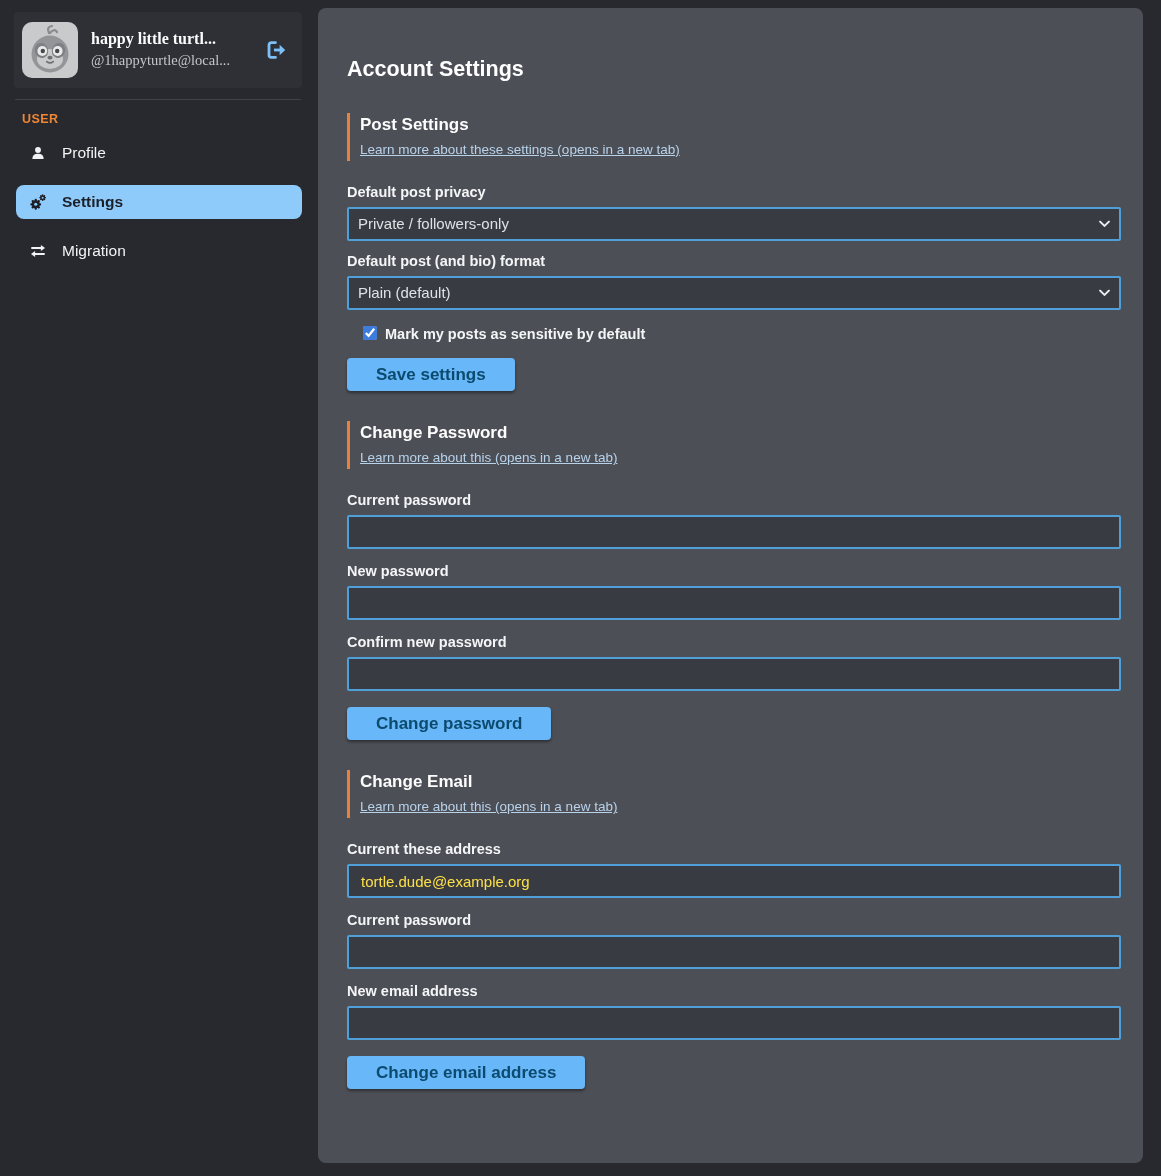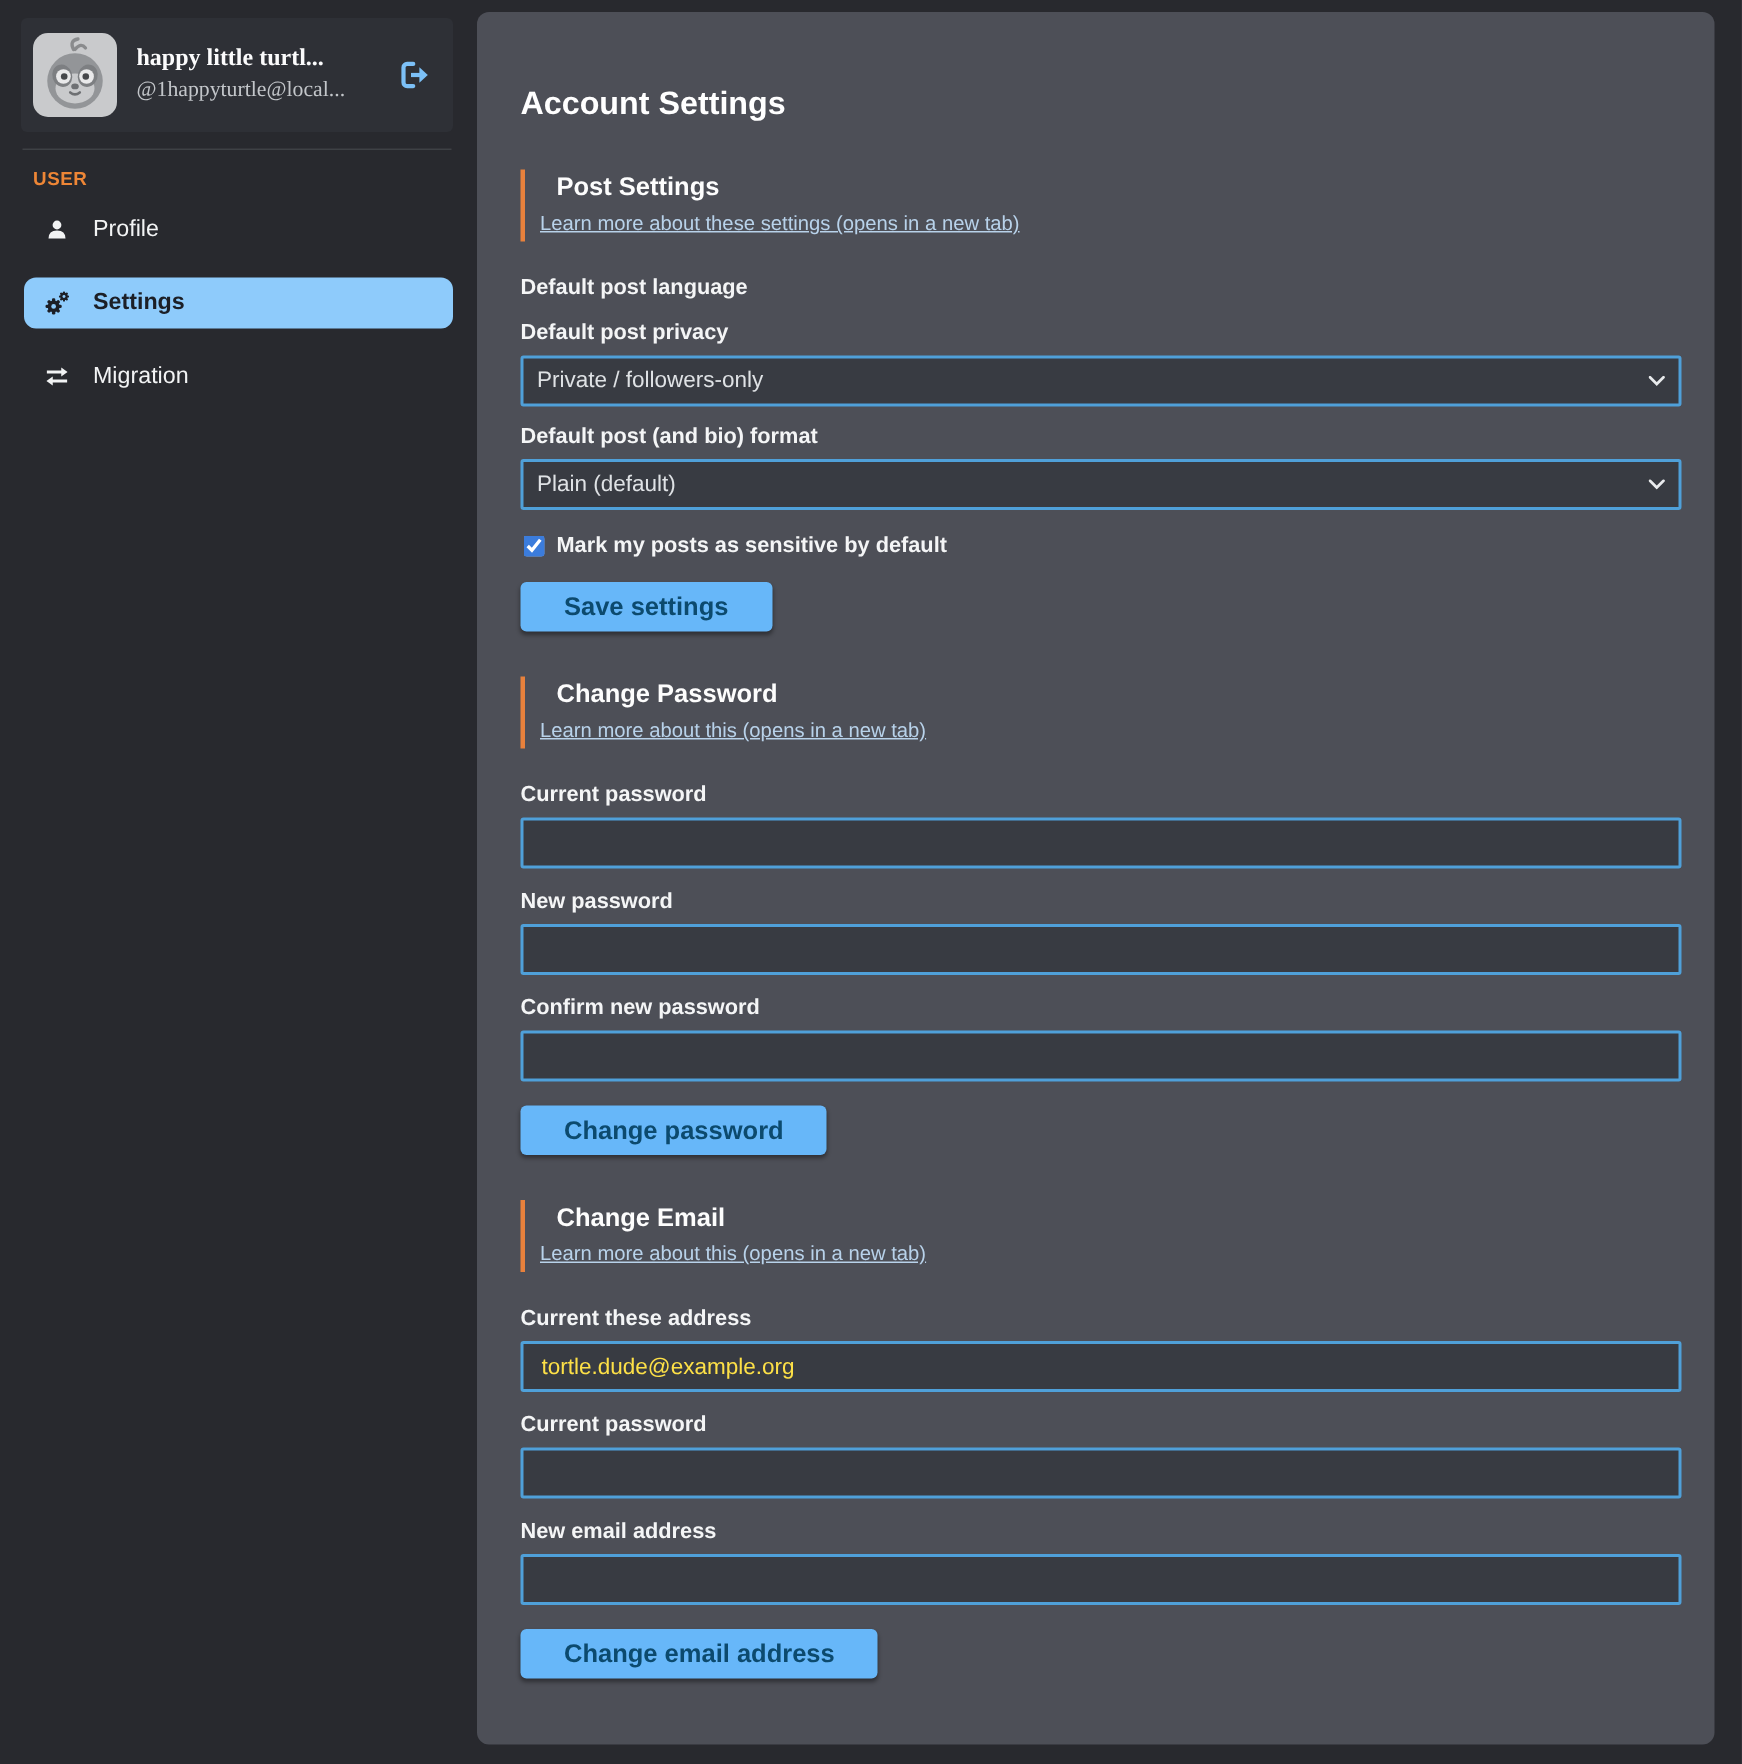--- a/index.html
+++ b/index.html
@@ -19,32 +19,32 @@
   .nav{display:flex;flex-direction:column;gap:15px;margin-left:2px;}
   .nav-item{display:flex;align-items:center;gap:14px;padding:8px 12px;color:#f2f3f4;font-size:15.5px;text-decoration:none;border-radius:8px;cursor:pointer;}
   .nav-item .nav-icon{width:20px;display:flex;justify-content:center;align-items:center;}
   .nav-item.active{background:#8ecbfb;color:#1c1f26;font-weight:bold;}
 
   
   .panel{flex:1;margin:8px 18px 13px 0;background:#4d4f57;border-radius:8px;padding:28px 22px 28px 29px;}
   .page-title{font-size:21.5px;font-weight:bold;color:#ffffff;margin:20px 0 0;line-height:1.25;}
   .section{margin-top:30px;}
   .section-head{border-left:3px solid #e8813c;padding:1px 0 3px 10px;margin-bottom:22px;}
-  .section-head h2{font-size:17px;font-weight:bold;color:#fdfdfd;margin:0 11px 5px;line-height:1.25;}
+  .section-head h2{font-size:17px;font-weight:bold;color:#fdfdfd;margin:0 0 5px;line-height:1.25;}
   .learn-link{font-size:13.5px;color:#b8d2ea;text-decoration:underline;cursor:pointer;}
   .field{margin-bottom:11px;}
   .pw-field{margin-bottom:13px;}
   .field-label{display:block;font-size:14.5px;font-weight:bold;color:#f4f5f6;margin-bottom:5px;line-height:1.3;}
   .select-wrap{position:relative;}
   select,input[type=text],input[type=password],input[type=email]{
     width:100%;height:34px;background:#383b42;border:2px solid #4fa0d9;border-radius:2px;
     color:#dfe2e5;font-size:15px;font-family:"Liberation Sans",sans-serif;padding:0 9px;outline:none;
     -webkit-appearance:none;appearance:none;}
   .chevron{position:absolute;right:11px;top:50%;transform:translateY(-50%);pointer-events:none;display:flex;}
-  .checkbox-row{display:flex;align-items:center;gap:8px;margin:16px 2px 0;cursor:pointer;}
+  .checkbox-row{display:flex;align-items:flex-start;gap:8px;margin:16px 16px 0;cursor:pointer;}
   .checkbox-row input{width:14px;height:14px;accent-color:#3b7cdc;margin:0;cursor:pointer;}
   .checkbox-row span{font-size:14.5px;font-weight:bold;color:#f4f5f6;}
   .btn-row{margin-top:16px;}
   .btn{background:#67b7f9;color:#0c4a6e;font-family:"Liberation Sans",sans-serif;font-size:17px;font-weight:bold;
     border:none;border-radius:4px;padding:6px 29px;cursor:pointer;box-shadow:0 2px 3px rgba(0,0,0,.4);line-height:1.25;}
 </style>
 </head>
 <body>
 
 <div class="page">
@@ -137,21 +137,20 @@
   <main class="panel">
     <h1 class="page-title">Account Settings</h1>
 
     <form class="section">
       <div class="section-head">
         <h2>Post Settings</h2>
         <a class="learn-link">Learn more about these settings (opens in a new tab)</a>
       </div>
 
       <div class="field">
-        <label class="field-label">Default post language</label>
       </div>
 
       <div class="field">
         <label class="field-label">Default post privacy</label>
         <div class="select-wrap">
           <select>
             <option>Private / followers-only</option>
           </select>
           <span class="chevron">
             <svg viewBox="0 0 11 7" width="11" height="7">

